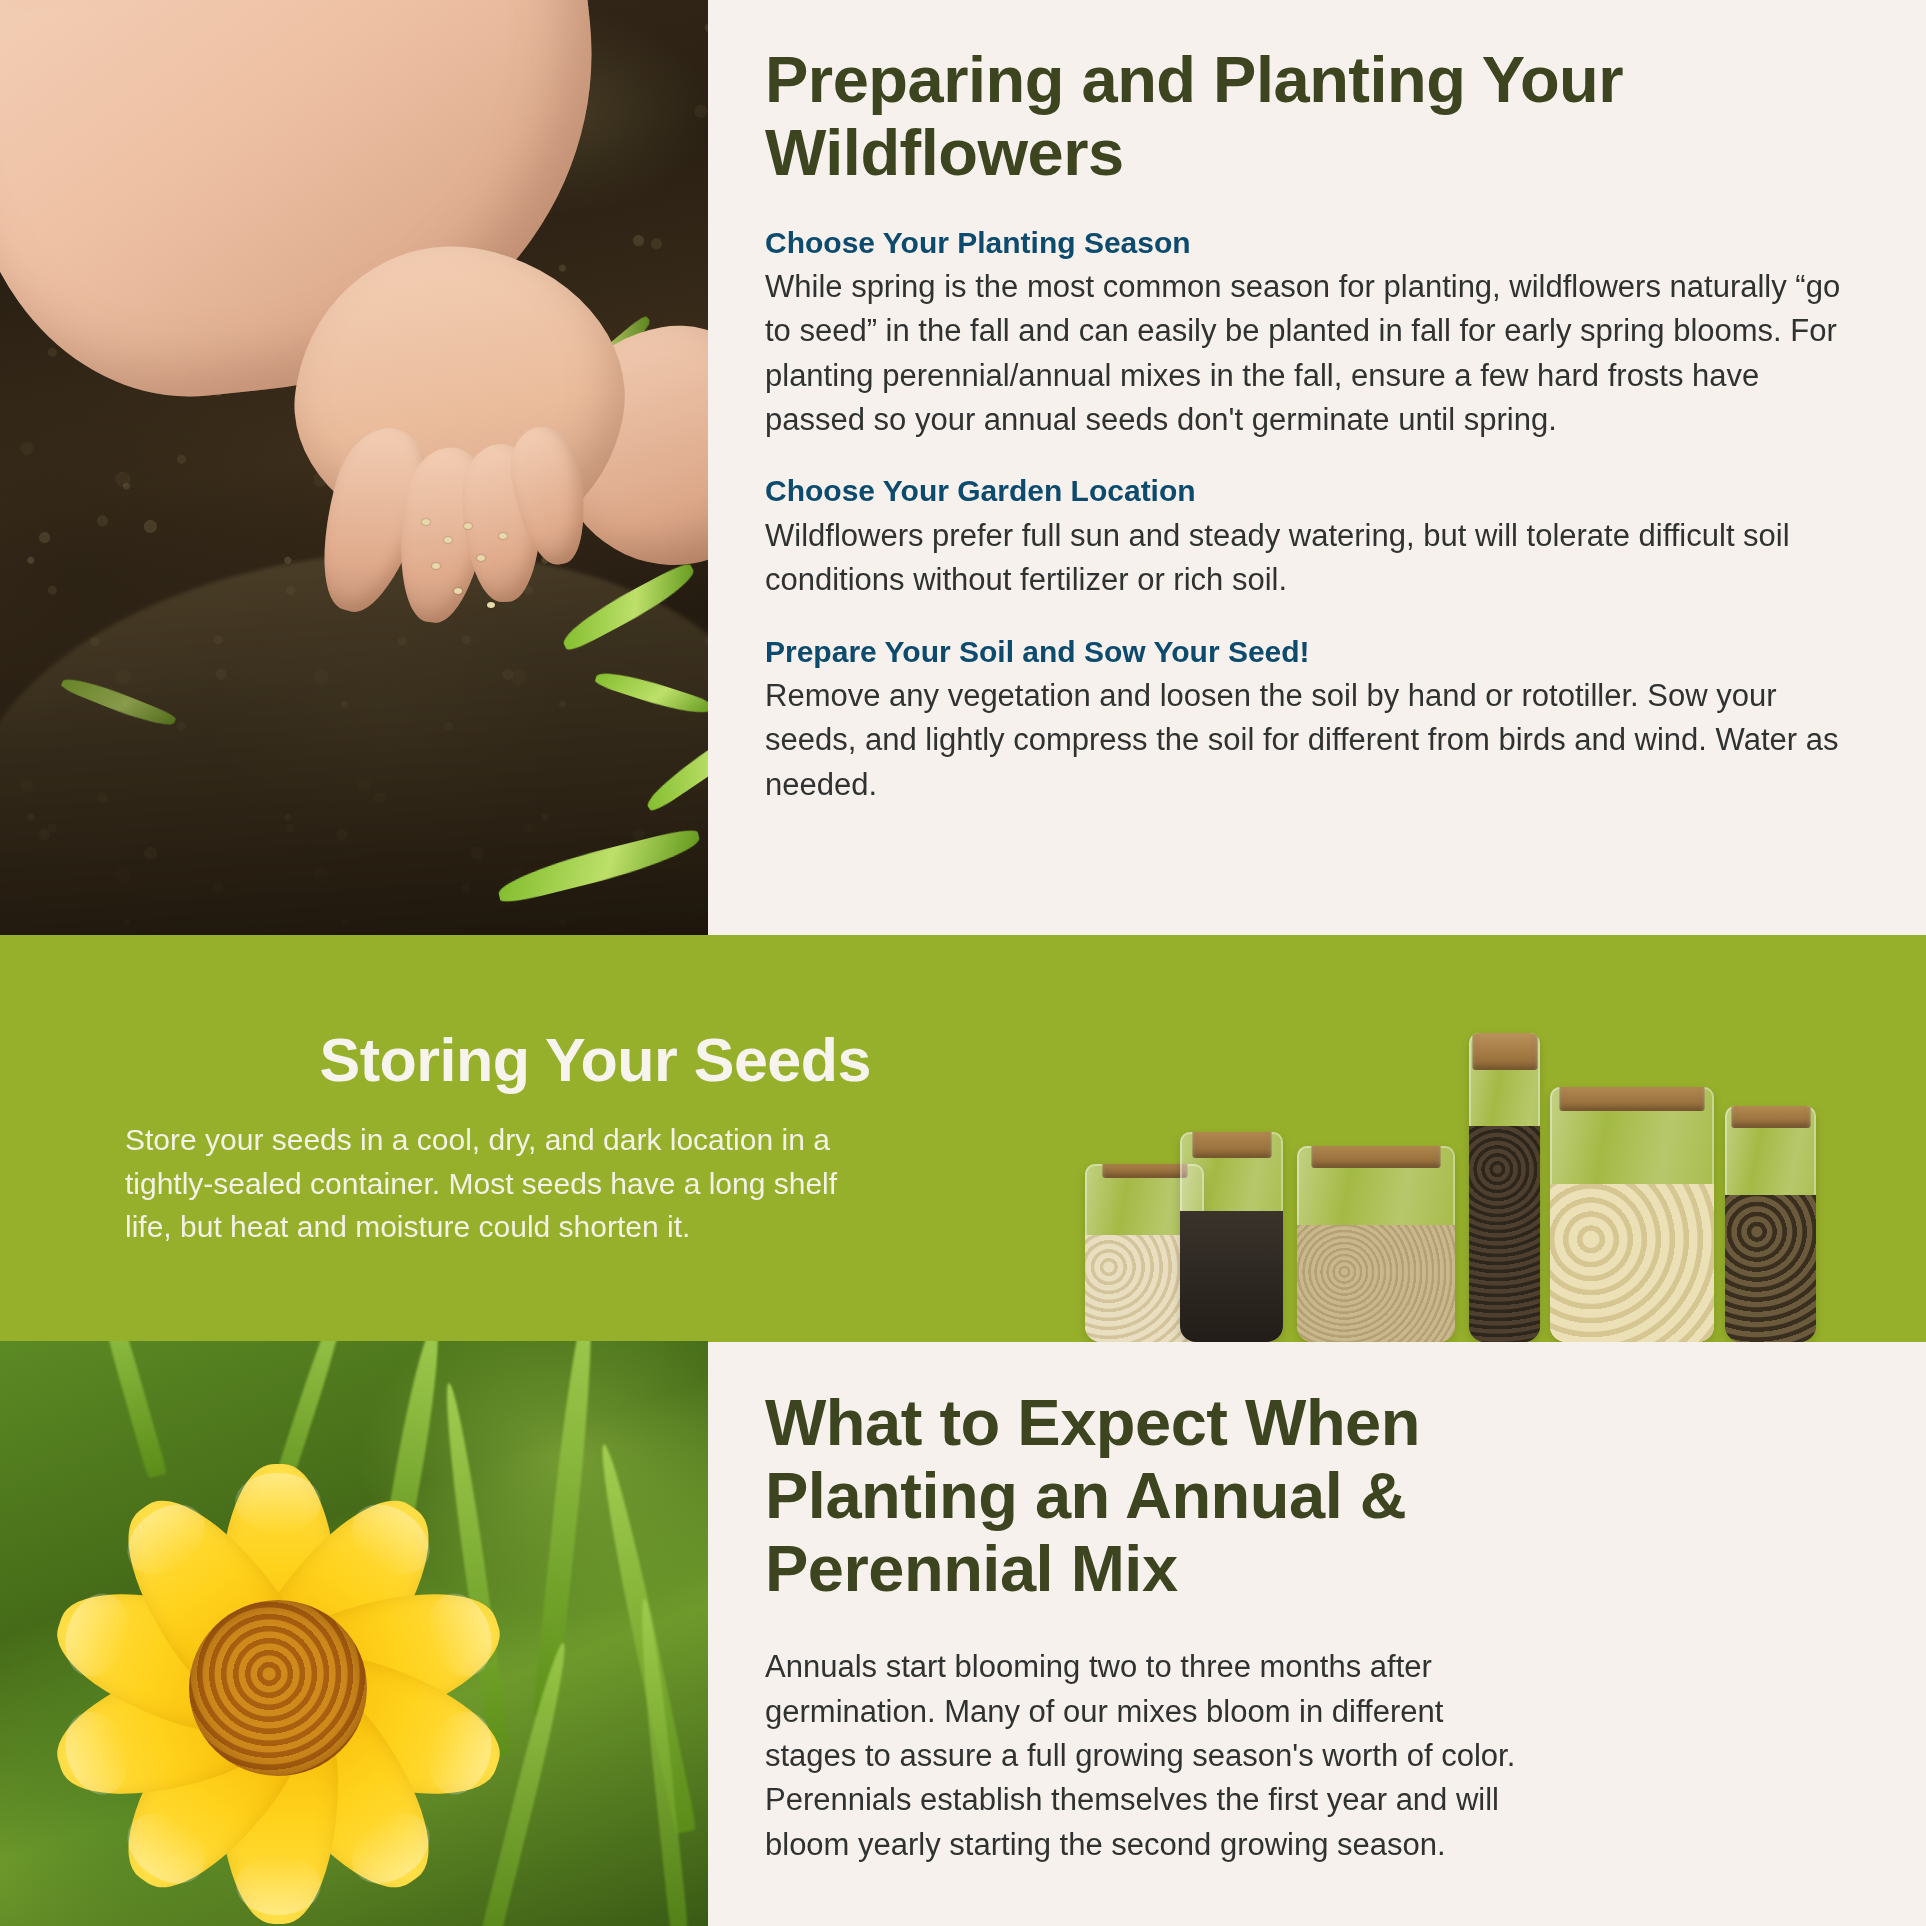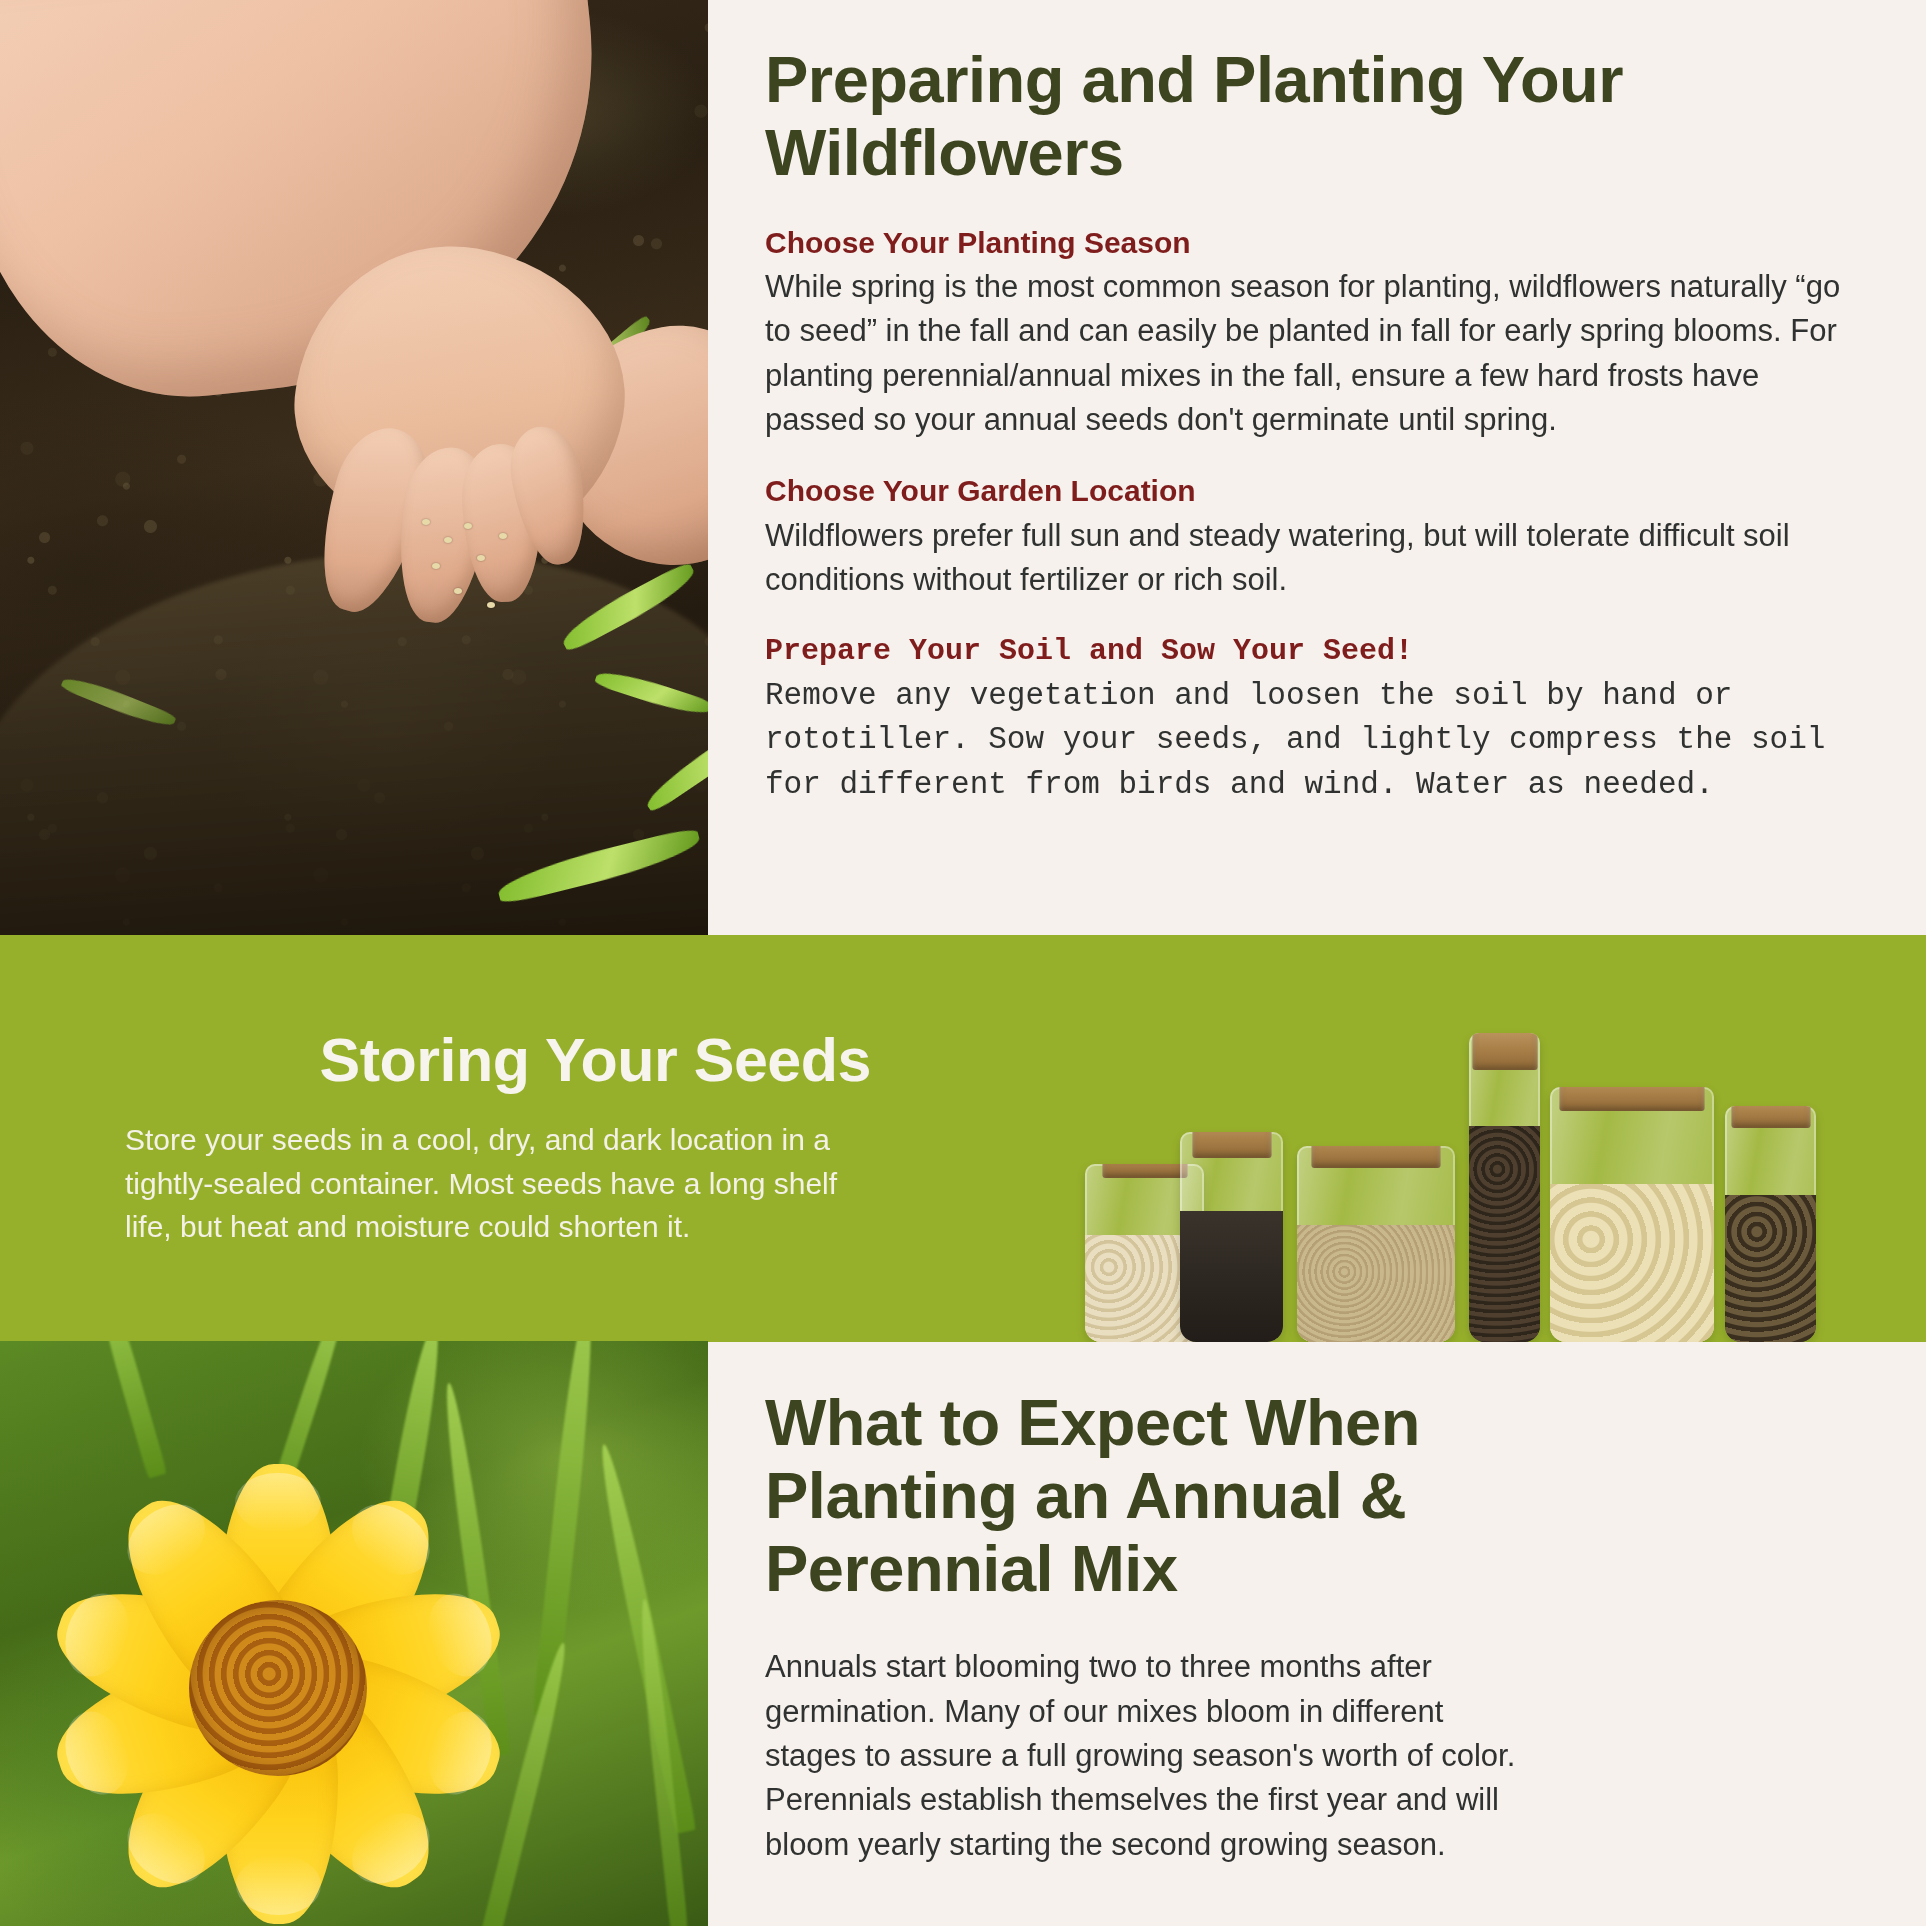--- a/index.html
+++ b/index.html
@@ -144,27 +144,27 @@
 
   h1.section-title {
     margin: 0 0 34px 0;
     font-size: 65px;
     line-height: 1.12;
     font-weight: 700;
     color: #3d4420;
     letter-spacing: -0.5px;
   }
   .sub-block { margin-bottom: 30px; }
-  .sub-block:last-child { margin-bottom: 0; font-family: Liberation Mono, monospace; }
+  .sub-block:last-child { margin-bottom: 0; }
   h3.sub-title {
     margin: 0 0 4px 0;
     font-size: 30px;
     line-height: 1.25;
     font-weight: 700;
-    color: #7f1d1d;
+    color: #0c4a6e;
   }
   p.body-text {
     margin: 0;
     font-size: 31px;
     line-height: 1.43;
     color: #2f3230;
     font-weight: 400;
   }
 
   

